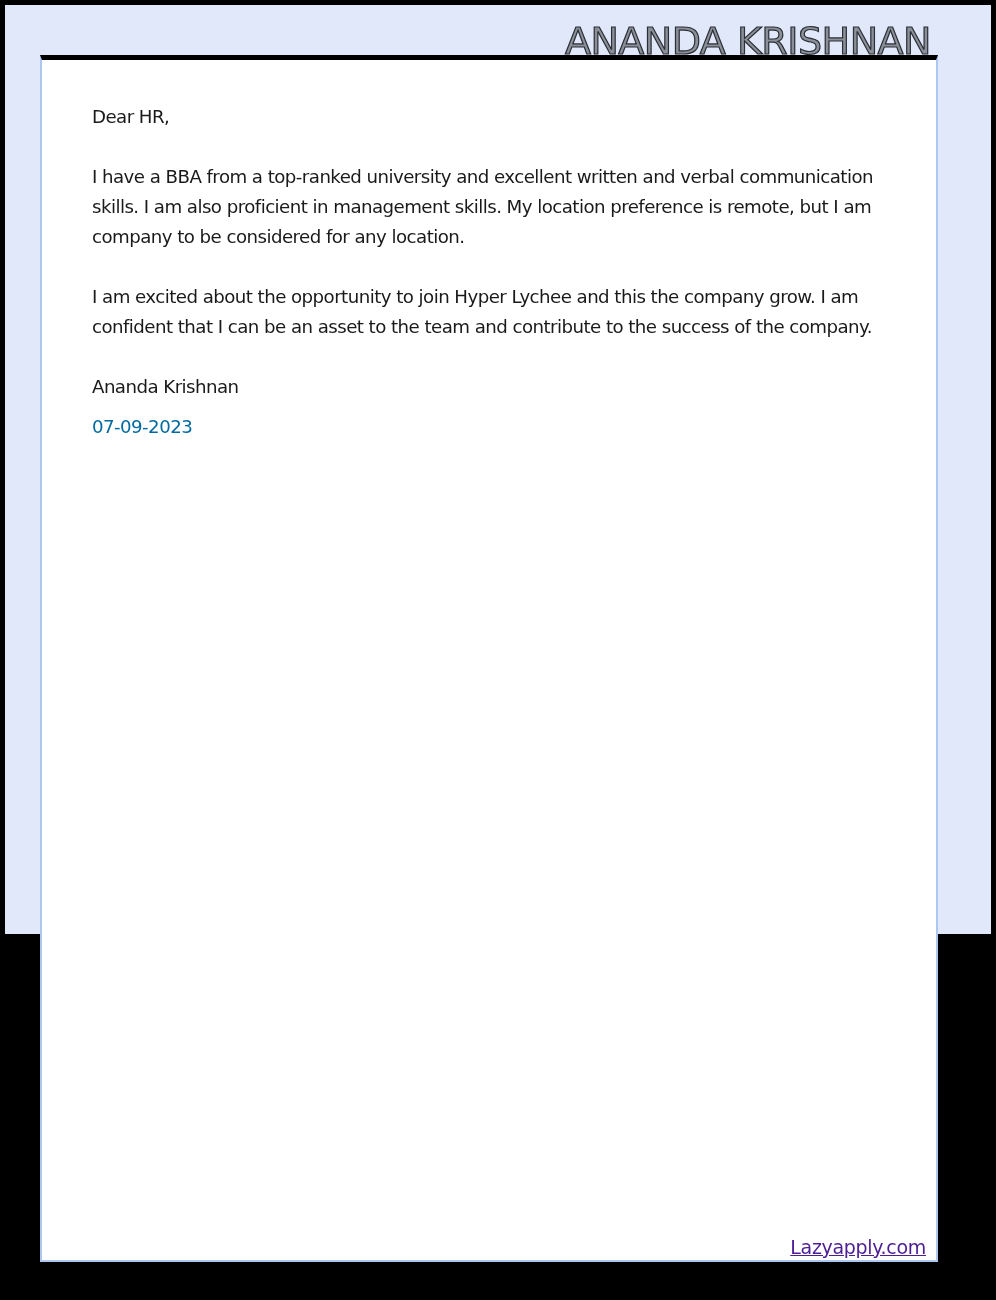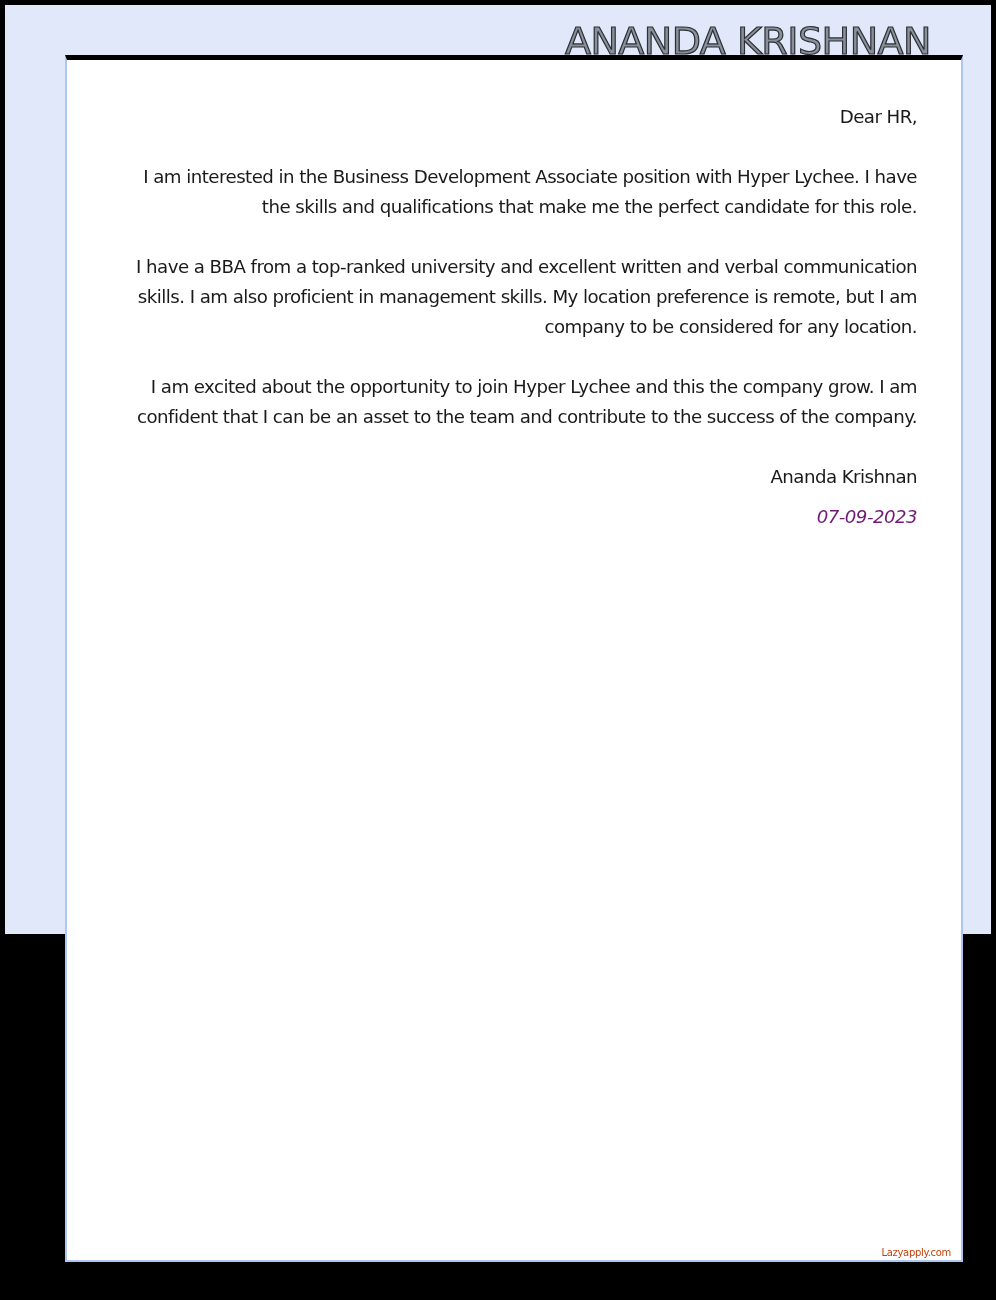--- a/index.html
+++ b/index.html
@@ -15,54 +15,53 @@
   .name-header {
     position: absolute; right: 60px; top: 14px;
     font-family: "DejaVu Sans", sans-serif;
     font-size: 38px; letter-spacing: -0.5px;
     color: #8a8f98;
     -webkit-text-stroke: 1.2px #2b2f36;
     line-height: 44px;
     white-space: nowrap;
   }
   .card {
-    position: absolute; left: 60px; top: 50px; width: 898px; height: 1207px;
+    position: absolute; left: 35px; top: 50px; width: 898px; height: 1207px;
     background: #ffffff;
     border-top: 5px solid #000;
     border-left: 2px solid #adc6f2;
     border-right: 2px solid #adc6f2;
     border-bottom: 2px solid #adc6f2;
     box-sizing: border-box;
-    text-align: right;
   }
   .letter {
     position: absolute; left: 50px; top: 42px; width: 800px;
     font-size: 18.2px; line-height: 30px; color: #1a1a1a;
     font-family: "DejaVu Sans", sans-serif;
     letter-spacing: -0.55px;
   }
   .letter p { margin: 0 0 30px 0; }
   .letter p.sig { margin-bottom: 10px; }
-  .letter .date { color: #701a75; margin: 0; font-style: italic; }
+  .letter .date { color: #0369a1; margin: 0; }
   .watermark {
     position: absolute; right: 10px; bottom: 2px;
-    font-size: 10px; color: #c2410c;
+    font-size: 19px; color: #4c1d95;
     letter-spacing: -0.3px;
+    text-decoration: underline;
   }
 </style>
 </head>
 <body>
 
 <div class="frame">
   <div class="name-header">ANANDA KRISHNAN</div>
 
   <div class="card">
     <div class="letter">
       <p>Dear HR,</p>
-      <p>I am interested in the Business Development Associate position with Hyper Lychee. I have the skills and qualifications that make me the perfect candidate for this role.</p>
       <p>I have a BBA from a top-ranked university and excellent written and verbal communication skills. I am also proficient in management skills. My location preference is remote, but I am company to be considered for any location.</p>
       <p>I am excited about the opportunity to join Hyper Lychee and this the company grow. I am confident that I can be an asset to the team and contribute to the success of the company.</p>
       <p class="sig">Ananda Krishnan</p>
       <p class="date">07-09-2023</p>
     </div>
     <div class="watermark">Lazyapply.com</div>
   </div>
 </div>
 
 </body></html>

